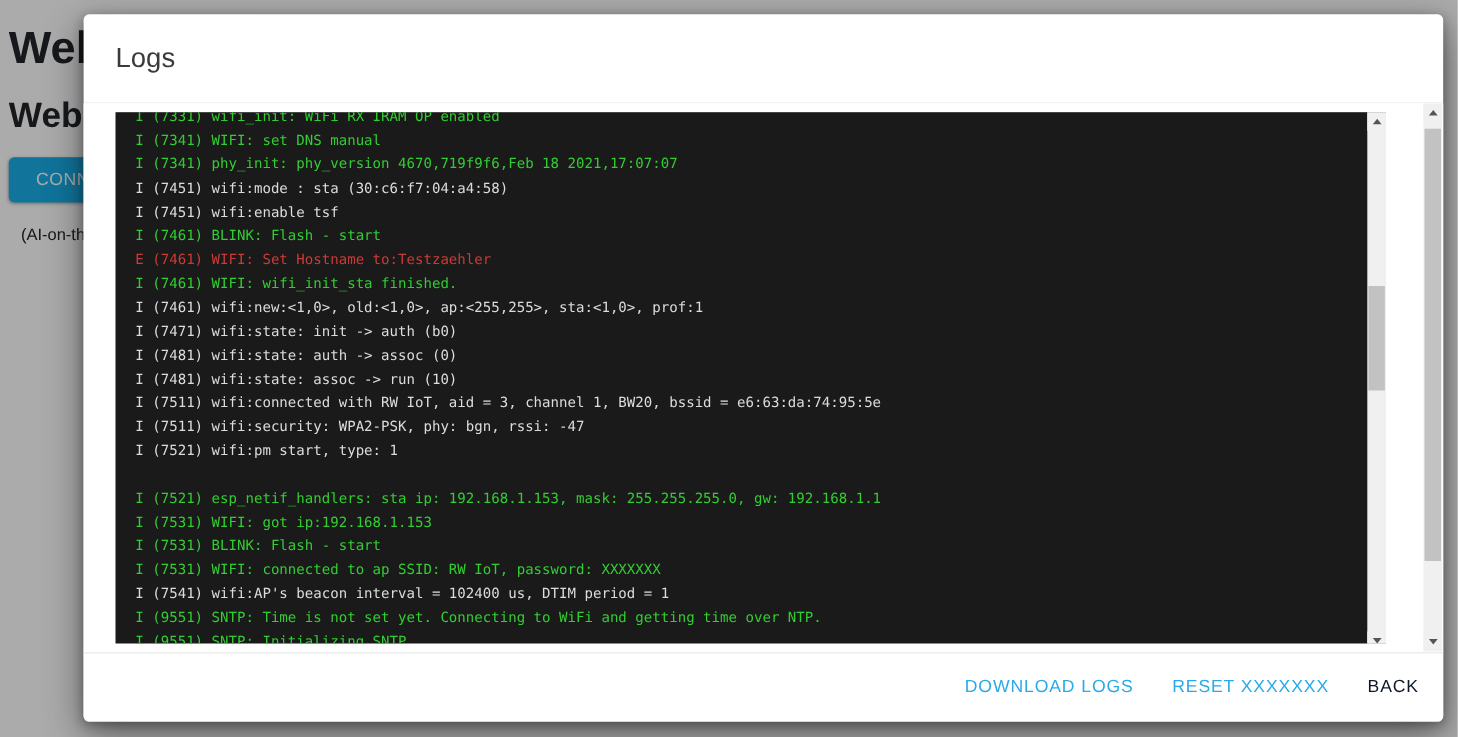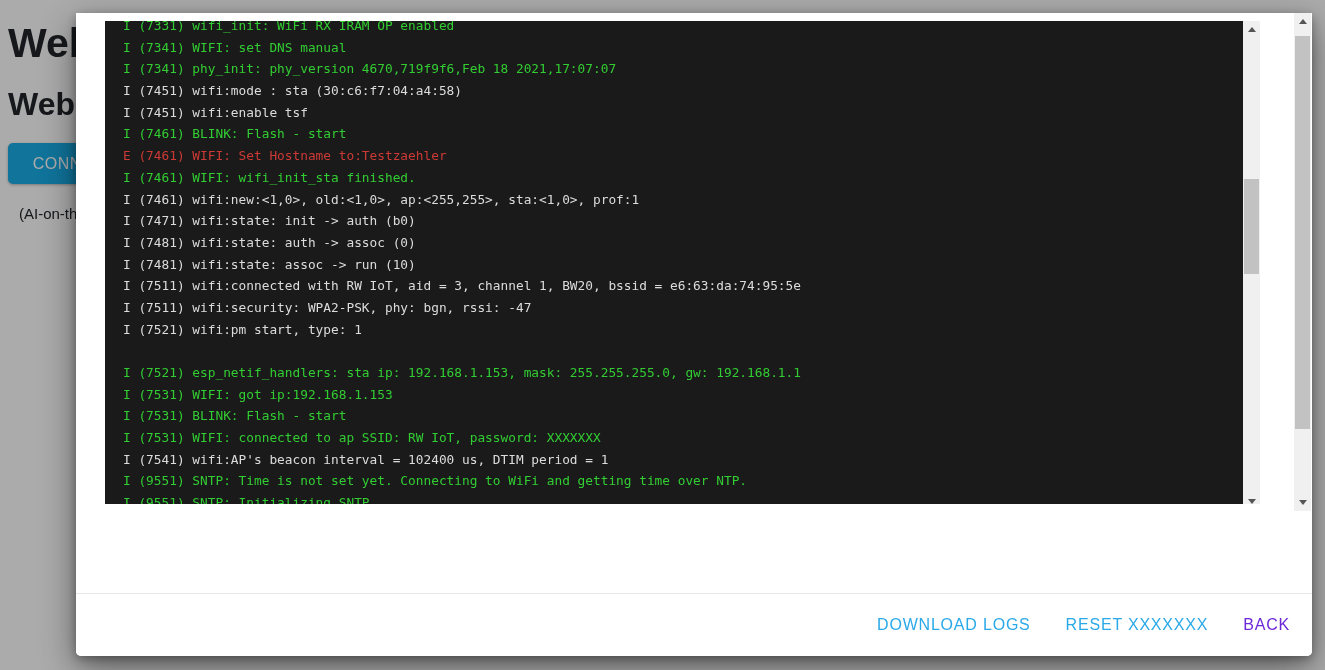--- a/index.html
+++ b/index.html
@@ -75,20 +75,23 @@
     <div class="page-h1">Web</div>
     <div class="page-h2">Web</div>
     <button class="btn-connect" style="background: rgb(24, 174, 232);">CONNECT</button>
     <div class="page-note">(AI-on-th</div>
   </div>
 
   <div class="overlay"></div>
 
   <div class="dialog">
 
+    <div class="dlg-header">
+      <span class="dlg-title">Logs</span>
+    </div>
 
     <div class="dlg-body">
 
       <div class="console" style="background: rgb(26, 26, 26);">
         <div class="console-content"><div class="log-line" style="color: rgb(50, 205, 50);">I (7331) wifi_init: WiFi RX IRAM OP enabled</div><div class="log-line" style="color: rgb(50, 205, 50);">I (7341) WIFI: set DNS manual</div><div class="log-line" style="color: rgb(50, 205, 50);">I (7341) phy_init: phy_version 4670,719f9f6,Feb 18 2021,17:07:07</div><div class="log-line" style="color: rgb(220, 220, 220);">I (7451) wifi:mode : sta (30:c6:f7:04:a4:58)</div><div class="log-line" style="color: rgb(220, 220, 220);">I (7451) wifi:enable tsf</div><div class="log-line" style="color: rgb(50, 205, 50);">I (7461) BLINK: Flash - start</div><div class="log-line" style="color: rgb(205, 58, 53);">E (7461) WIFI: Set Hostname to:Testzaehler</div><div class="log-line" style="color: rgb(50, 205, 50);">I (7461) WIFI: wifi_init_sta finished.</div><div class="log-line" style="color: rgb(220, 220, 220);">I (7461) wifi:new:&lt;1,0&gt;, old:&lt;1,0&gt;, ap:&lt;255,255&gt;, sta:&lt;1,0&gt;, prof:1</div><div class="log-line" style="color: rgb(220, 220, 220);">I (7471) wifi:state: init -&gt; auth (b0)</div><div class="log-line" style="color: rgb(220, 220, 220);">I (7481) wifi:state: auth -&gt; assoc (0)</div><div class="log-line" style="color: rgb(220, 220, 220);">I (7481) wifi:state: assoc -&gt; run (10)</div><div class="log-line" style="color: rgb(220, 220, 220);">I (7511) wifi:connected with RW IoT, aid = 3, channel 1, BW20, bssid = e6:63:da:74:95:5e</div><div class="log-line" style="color: rgb(220, 220, 220);">I (7511) wifi:security: WPA2-PSK, phy: bgn, rssi: -47</div><div class="log-line" style="color: rgb(220, 220, 220);">I (7521) wifi:pm start, type: 1</div><div class="log-line" style="color: rgb(220, 220, 220);">&nbsp;</div><div class="log-line" style="color: rgb(50, 205, 50);">I (7521) esp_netif_handlers: sta ip: 192.168.1.153, mask: 255.255.255.0, gw: 192.168.1.1</div><div class="log-line" style="color: rgb(50, 205, 50);">I (7531) WIFI: got ip:192.168.1.153</div><div class="log-line" style="color: rgb(50, 205, 50);">I (7531) BLINK: Flash - start</div><div class="log-line" style="color: rgb(50, 205, 50);">I (7531) WIFI: connected to ap SSID: RW IoT, password: XXXXXXX</div><div class="log-line" style="color: rgb(220, 220, 220);">I (7541) wifi:AP's beacon interval = 102400 us, DTIM period = 1</div><div class="log-line" style="color: rgb(50, 205, 50);">I (9551) SNTP: Time is not set yet. Connecting to WiFi and getting time over NTP.</div><div class="log-line" style="color: rgb(50, 205, 50);">I (9551) SNTP: Initializing SNTP</div></div>
 
         <div class="sb console-sb">
           <div class="sb-thumb"></div>
           <div class="sb-btn up">
             <span class="arr-up"></span>
@@ -107,17 +110,17 @@
         <div class="sb-btn down">
           <span class="arr-down"></span>
         </div>
       </div>
 
     </div>
 
     <div class="dlg-footer">
         <button class="text-btn" style="color: rgb(42, 169, 232);">DOWNLOAD LOGS</button>
         <button class="text-btn" style="color: rgb(42, 169, 232);">RESET XXXXXXX</button>
-        <button class="text-btn" style="color: #6d28d9;">BACK</button>
+        <button class="text-btn" style="color: #0f172a;">BACK</button>
       </div>
 
   </div>
 </div>
 
 </body></html>

